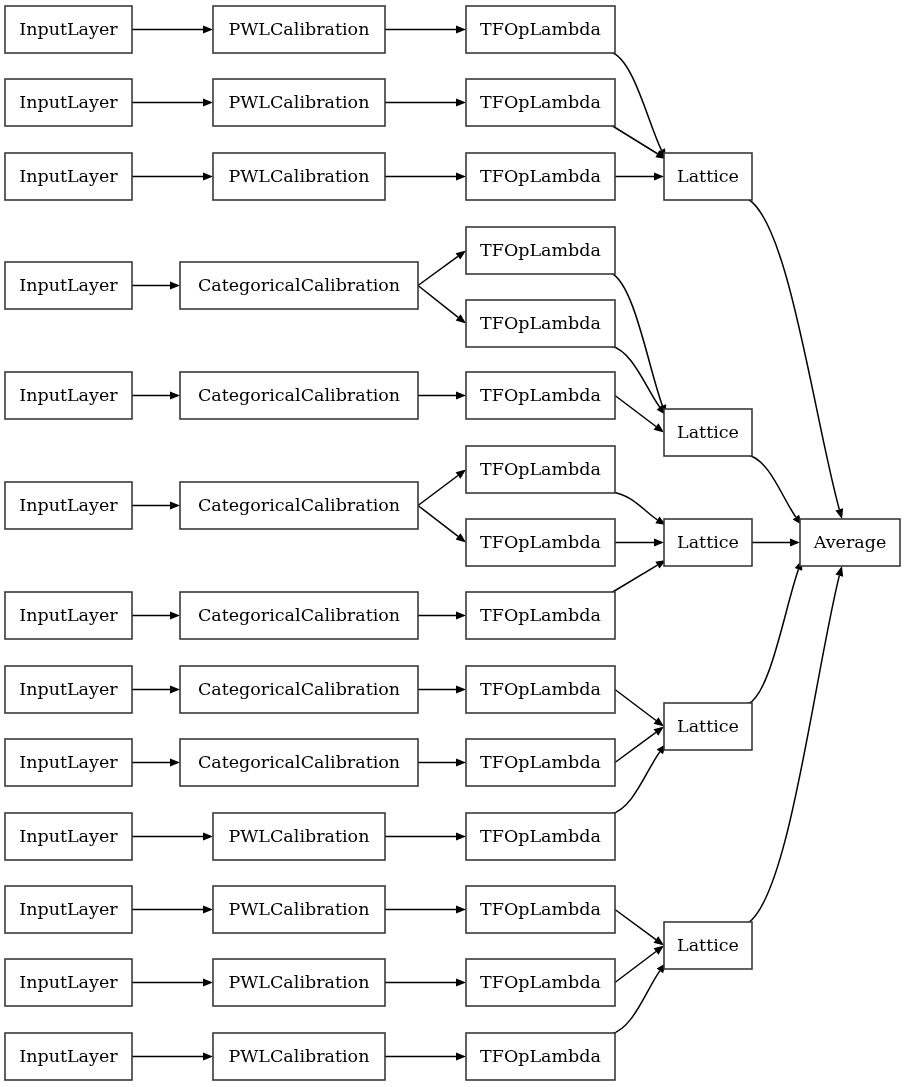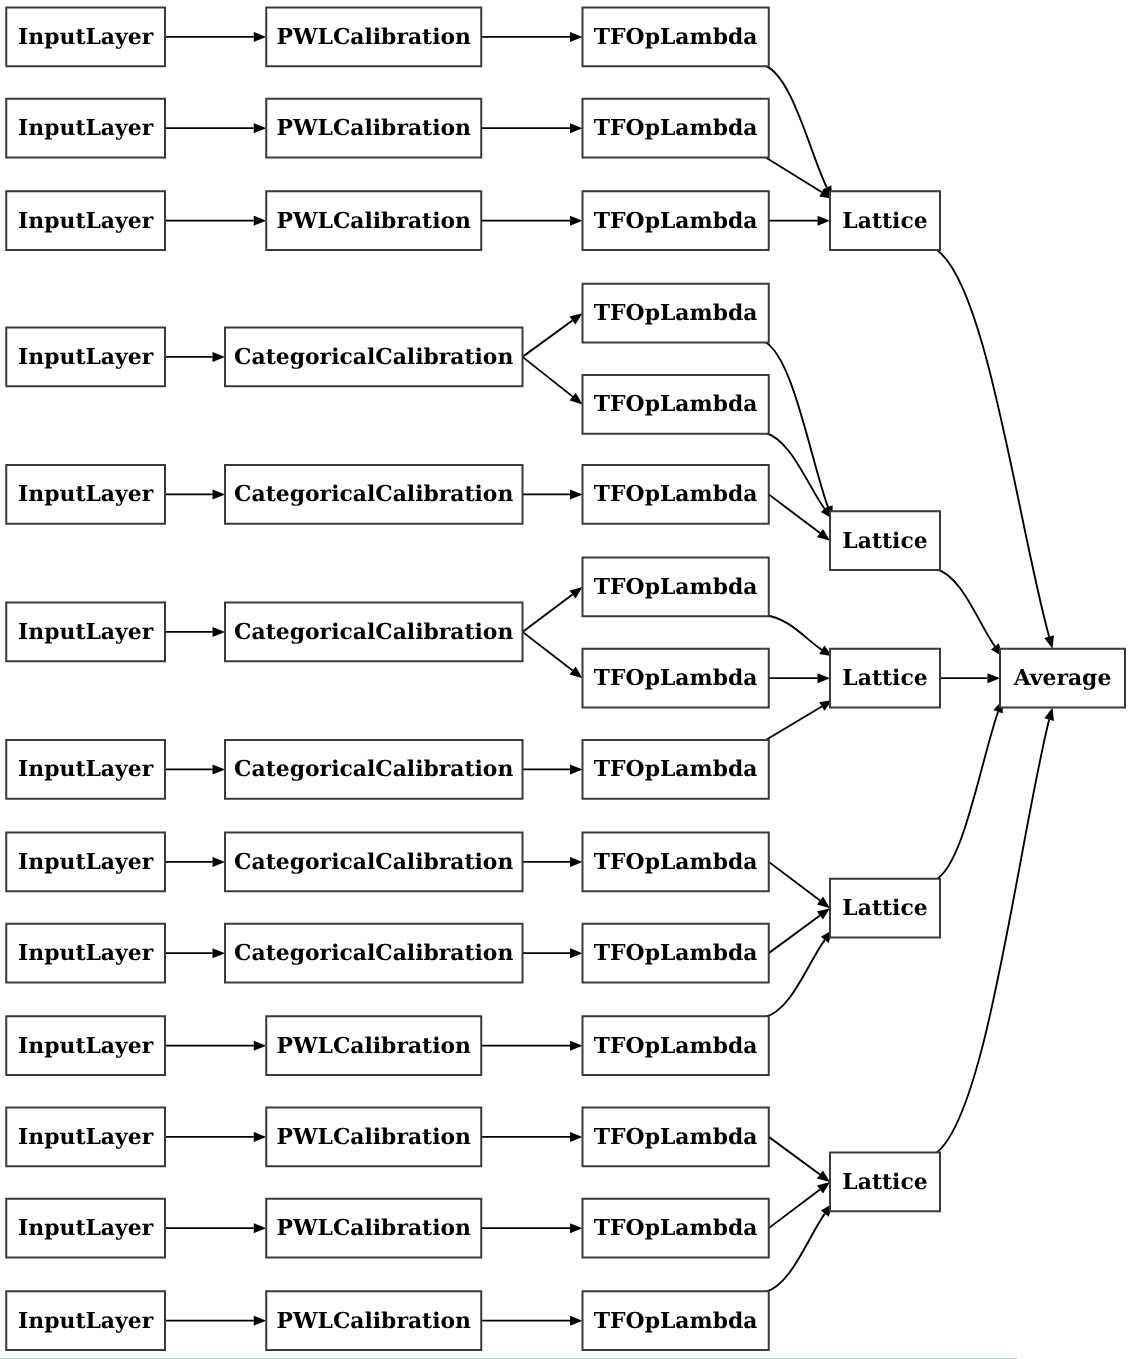--- a/index.html
+++ b/index.html
@@ -4,23 +4,22 @@
 <style>
   html, body {
     margin: 0;
     padding: 0;
     background: #ffffff;
   }
   #canvas-wrap {
     position: relative;
     width: 905px;
     height: 1087px;
-    background: #15803d;
+    background: #fde047;
     overflow: hidden;
-    font-weight: bold;
   }
   svg#graph {
     display: block;
     width: 905px;
     height: 1087px;
     background: #ffffff;
   }
   .node-box {
     fill: #ffffff;
     stroke: #3a3a3a;

